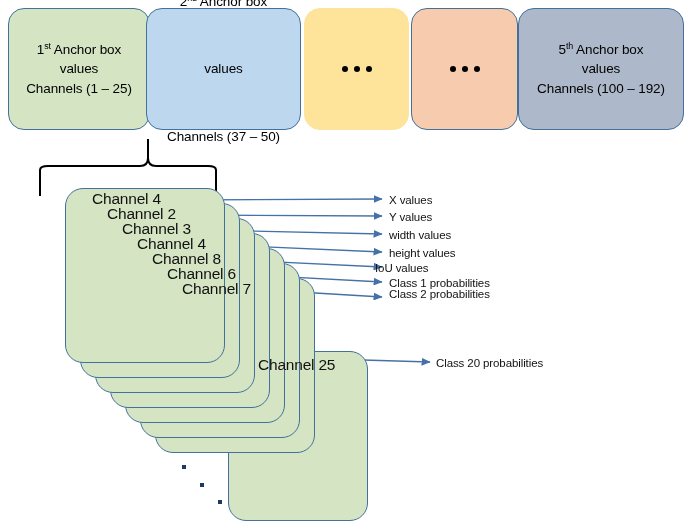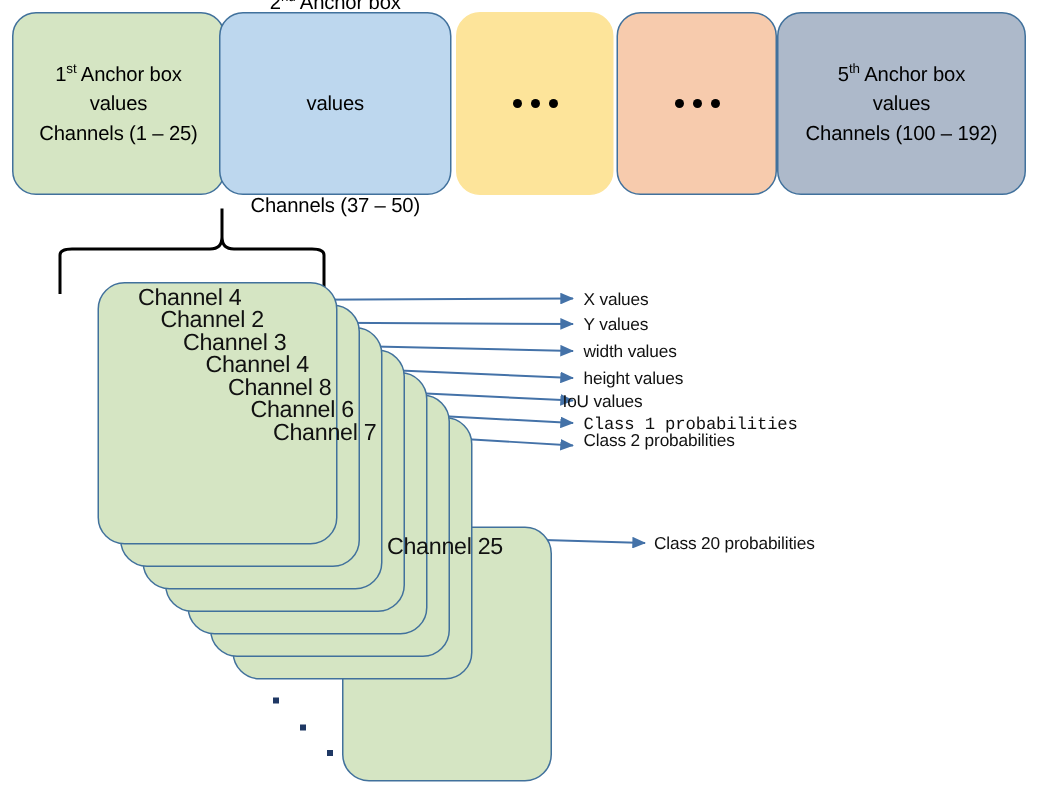--- a/index.html
+++ b/index.html
@@ -176,18 +176,18 @@
         <rect x="218" y="500" width="4" height="4" fill="#1f3864"></rect>
       </g>
   </svg>
 
   <div class="stack" style="z-index: 80; pointer-events: none;">
       <div class="out-label" style="left: 389px; top: 194px;">X values</div>
       <div class="out-label" style="left: 389px; top: 211px;">Y values</div>
       <div class="out-label" style="left: 389px; top: 229px;">width values</div>
       <div class="out-label" style="left: 389px; top: 247px;">height values</div>
       <div class="out-label" style="left: 375px; top: 262px;">IoU values</div>
-      <div class="out-label" style="left: 389px; top: 277px; font-family: Liberation Mono, monospace;">Class 1 probabilities</div>
+      <div class="out-label" style="left: 389px; top: 277px;">Class 1 probabilities</div>
       <div class="out-label" style="left: 389px; top: 288px;">Class 2 probabilities</div>
       <div class="out-label" style="left: 436px; top: 357px;">Class 20 probabilities</div>
     </div>
 
 </div>
 
 </body></html>

